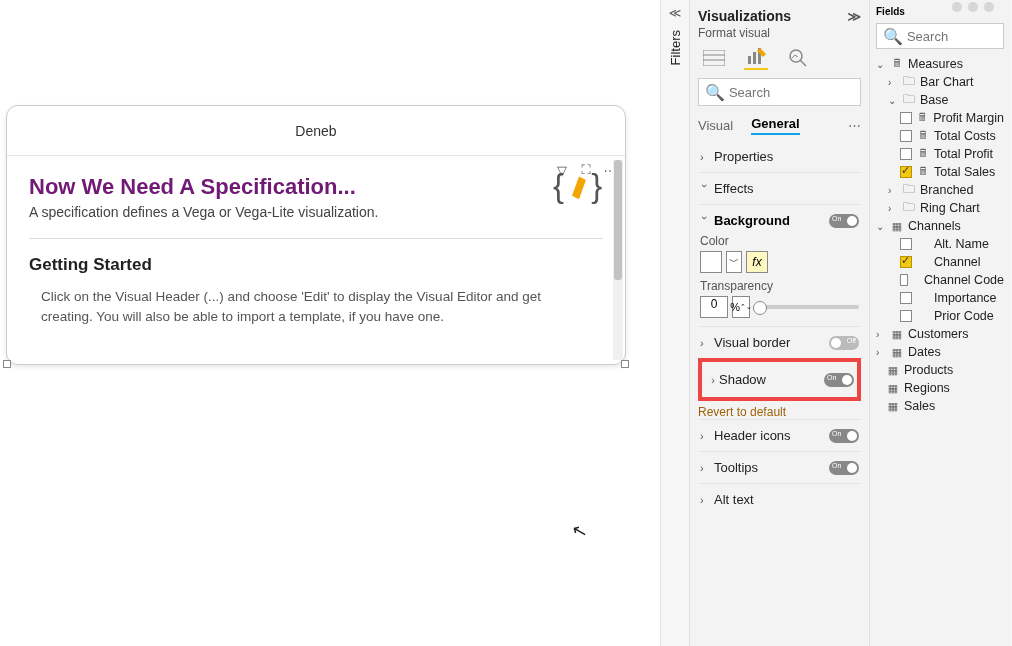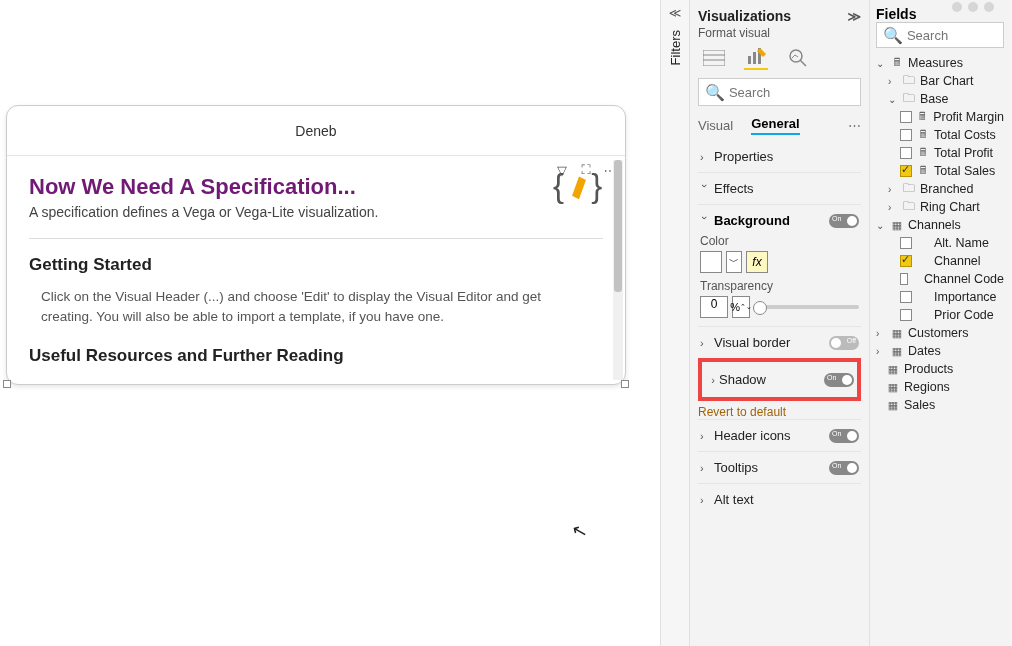--- a/index.html
+++ b/index.html
@@ -65,21 +65,21 @@
   .trans-row { display:flex; align-items:center; gap:4px; }
   .trans-input { width:28px; height:22px; border:1px solid #888; text-align:center; font-size:12px; background:#fff;}
   .pct { width:18px; height:22px; border:1px solid #888; font-size:11px; display:flex; align-items:center; justify-content:center; background:#fff;}
   .slider { flex:1; height:4px; background:#ccc; position:relative; border-radius:2px;}
   .slider::before { content:""; position:absolute; left:-1px; top:-4px; width:12px; height:12px; background:#fff; border:1px solid #888; border-radius:50%; }
   .highlight-box { border:4px solid #ef4444; padding:2px 1px;text-align:right; }
   .reset-link { font-size:12px; color:#a16207; margin-top:4px; }
 
   
   .fields-pane { position:absolute; left:870px; top:0; width:140px; height:646px; background:#f3f3f3; padding:6px 6px 0; overflow:hidden;}
-  .fields-header { font-size:14px; font-weight:600; }
+  .fields-header { font-size:10px; font-weight:600; margin-bottom:6px;}
   .fields-search { display:flex; align-items:center; border:1px solid #ccc; background:#fff; height:26px; padding:0 6px; margin-bottom:6px;}
   .fields-search input { border:none; outline:none; font-size:13px; width:100%; }
   .tree { font-size:12.5px; color:#222; }
   .tree-row { display:flex; align-items:center; padding:2px 0; gap:4px; white-space:nowrap; }
   .tree-row .chev { width:10px; font-size:10px; color:#555; }
   .tree-row .icn { width:14px; height:14px; display:inline-flex; align-items:center; justify-content:center; font-size:11px;}
   .indent-1 { padding-left:12px; }
   .indent-2 { padding-left:24px; }
   .checkbox { width:12px; height:12px; border:1px solid #888; background:#fff; display:inline-block; }
   .checkbox.checked { background:#f2c811; border-color:#b89400; position:relative;}
@@ -111,21 +111,20 @@
           <text x="0" y="34" font-size="38" fill="#555" font-family="monospace">{</text>
           <text x="44" y="34" font-size="38" fill="#555" font-family="monospace">}</text>
           <polygon points="22,32 30,10 38,14 30,36" fill="#f2a400"></polygon>
         </svg>
       </div>
       <h2 class="spec-title">Now We Need A Specification...</h2>
       <p class="spec-sub">A specification defines a Vega or Vega-Lite visualization.</p>
       <hr class="sep">
       <h3 class="gs-title">Getting Started</h3>
       <p class="gs-body">Click on the Visual Header (...) and choose 'Edit' to display the Visual Editor and get creating. You will also be able to import a template, if you have one.</p>
-      <h3 class="res-title">Useful Resources and Further Reading</h3>
       <div class="vscroll">
           <div class="vscroll-thumb"></div>
         </div>
     </div>
   </div>
   <div class="cursor-arrow">↖</div>
 </div>
 
 <div class="filters-tab">
   <div class="chev">≪</div>

